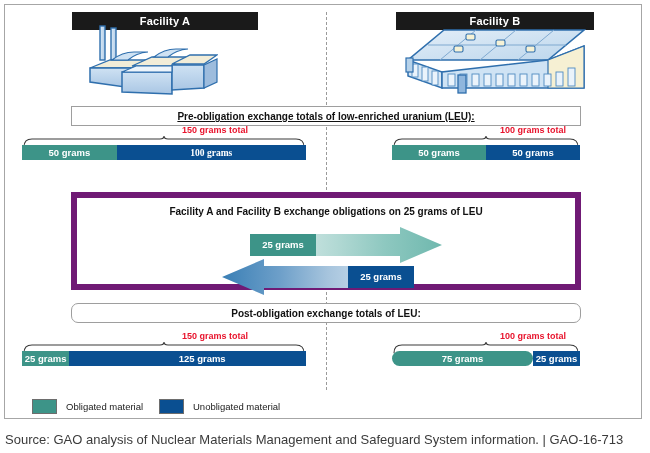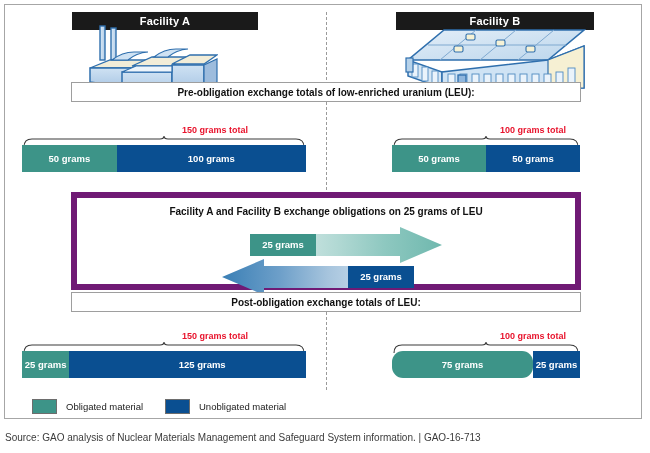--- a/index.html
+++ b/index.html
@@ -66,22 +66,22 @@
     height: 20px;
     border: 1px solid #9e9e9e;
     box-sizing: border-box;
     background: #ffffff;
     color: #111111;
     font-size: 10px;
     font-weight: bold;
     line-height: 19px;
     text-align: center;
   }
-  #box-pre  { top: 82px; }
-  #box-post { top: 292px; }
+  #box-pre  { top: 106px; text-decoration: underline; }
+  #box-post { top: 303px; border-radius: 7px; }
 
   
   #exchange-panel {
     position: absolute;
     left: 71px;
     top: 192px;
     width: 510px;
     height: 98px;
     border: 6px solid #701a75;
     box-sizing: border-box;
@@ -107,21 +107,21 @@
     text-align: right;
     white-space: nowrap;
   }
 
   
   .brace { position: absolute; }
 
   
   .bar {
     position: absolute;
-    height: 27px;
+    height: 15px;
     display: flex;
     overflow: hidden;
   }
   .seg {
     height: 100%;
     display: flex;
     align-items: center;
     justify-content: center;
     color: #ffffff;
     font-size: 9.5px;
@@ -172,21 +172,21 @@
     font-size: 9.5px;
     color: #1a1a1a;
     white-space: nowrap;
   }
 
   
   #source {
     position: absolute;
     left: 5px;
     top: 432px;
-    font-size: 10px;
+    font-size: 13px;
     color: #3b3b3b;
     white-space: nowrap;
   }
 </style>
 </head>
 <body>
 
 <div id="figure">
 
   <div class="frame"></div>
@@ -277,21 +277,21 @@
 
   <svg class="brace" style="left:22px; top:136px;" width="284" height="12">
     <path d="M2 11 Q2 3 10 3 L138 3 Q142 3 142 0 Q142 3 146 3 L274 3 Q282 3 282 11" fill="none" stroke="#3a3a3a" stroke-width="1.1"></path>
   </svg>
   <svg class="brace" style="left:392px; top:136px;" width="188" height="12">
     <path d="M2 11 Q2 3 10 3 L90 3 Q94 3 94 0 Q94 3 98 3 L178 3 Q186 3 186 11" fill="none" stroke="#3a3a3a" stroke-width="1.1"></path>
   </svg>
 
   <div class="bar" style="left:22px; top:145px; width:284px;">
     <div class="seg seg-obligated" style="width:33.33%;">50 grams</div>
-    <div class="seg seg-unobligated" style="width:66.67%;">100 grams</div>
+    <div class="seg seg-unobligated" style="width:66.67%;font-family:Liberation Serif, serif;">100 grams</div>
   </div>
 
   <div class="bar" style="left:392px; top:145px; width:188px;">
     <div class="seg seg-obligated" style="width:50%;">50 grams</div>
     <div class="seg seg-unobligated" style="width:50%;">50 grams</div>
   </div>
 
   <div id="exchange-panel">
     <div id="exchange-caption">Facility A and Facility B exchange obligations on 25 grams of LEU</div>
 
@@ -344,21 +344,21 @@
   <div class="bar" style="left:392px; top:351px; width:188px;">
     <div class="seg seg-obligated" style="width:75%;border-radius:11px;">75 grams</div>
     <div class="seg seg-unobligated" style="width:25%;">25 grams</div>
   </div>
 
   <div id="legend">
     <div class="legend-item" style="left:0;padding-left:14px;">
       <span class="legend-swatch" style="background:#3d9488;"></span>
       <span class="legend-text">Obligated material</span>
     </div>
-    <div class="legend-item" style="left:147px;">
+    <div class="legend-item" style="left:141px;">
       <span class="legend-swatch" style="background:#0a4f91;"></span>
       <span class="legend-text">Unobligated material</span>
     </div>
   </div>
 
   <div id="source">Source: GAO analysis of Nuclear Materials Management and Safeguard System information.  |  GAO-16-713</div>
 
 </div>
 
 </body></html>

